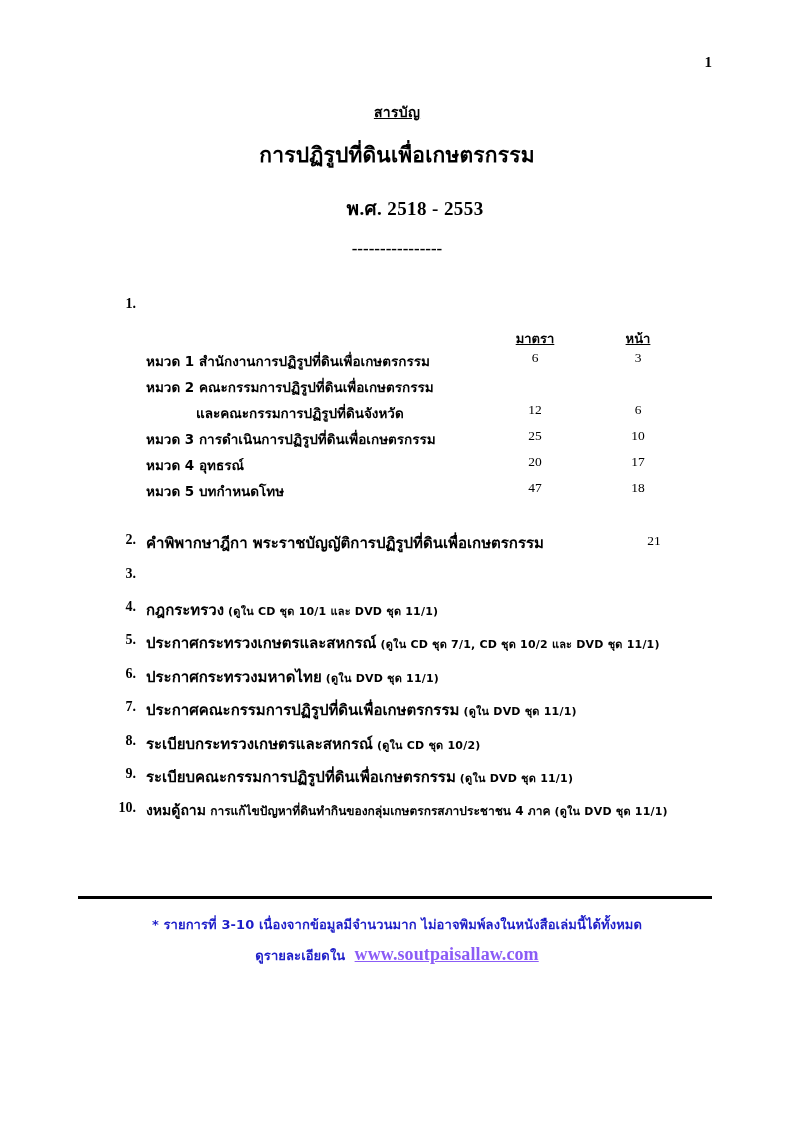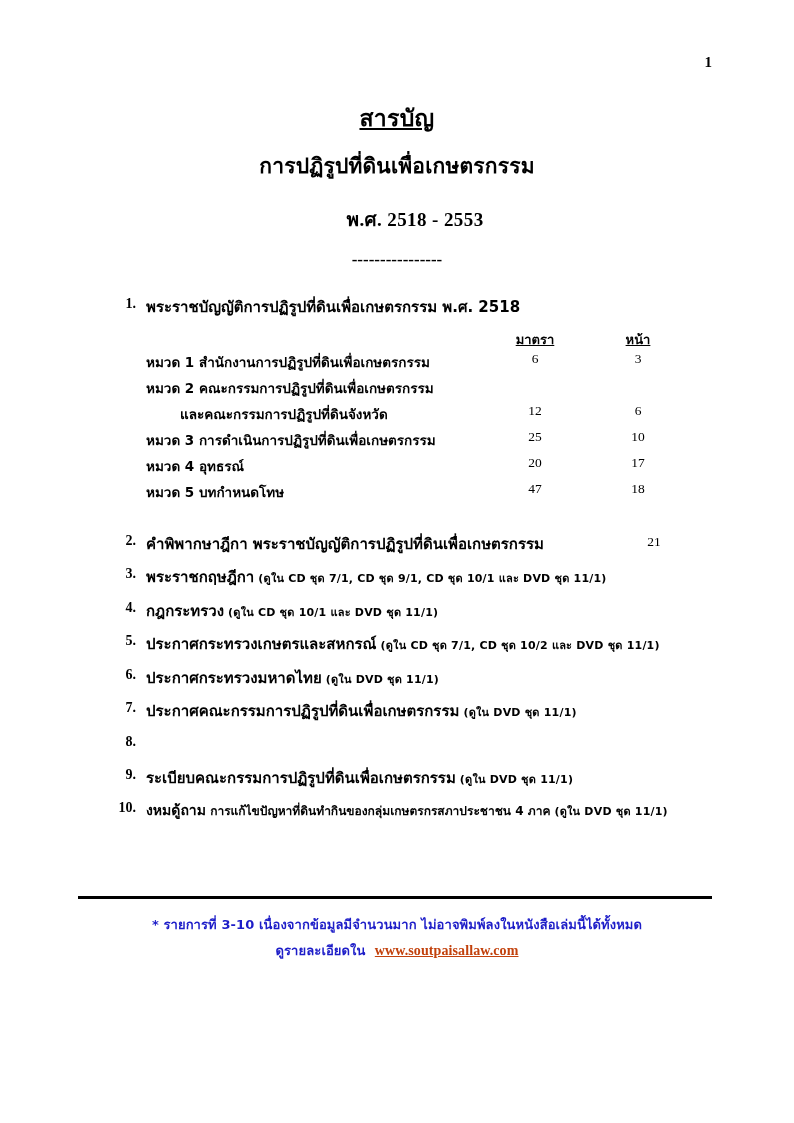--- a/index.html
+++ b/index.html
@@ -32,21 +32,21 @@
 
   
   .title-block {
     position: absolute;
     top: 104px;
     left: 0;
     width: 794px;
     text-align: center;
   }
   .doc-title {
-    font-size: 23px;
+    font-size: 14px;
     font-weight: bold;
     text-decoration: underline;
     line-height: 1.25;
     letter-spacing: 0.3px;
     text-align: center;
   }
   .doc-subtitle {
     font-size: 21px;
     font-weight: bold;
     margin-top: 16px;
@@ -135,21 +135,21 @@
     height: 26px;
     padding-left: 27px;
   }
   .ch-label {
     position: absolute;
     left: 146px;
     font-size: 13.5px;
     font-weight: bold;
     white-space: nowrap;
   }
-  .ch-label.indent { left: 180px; text-align: center; }
+  .ch-label.indent { left: 196px; text-align: center; }
   .ch-sec, .ch-page {
     position: absolute;
     font-family: "Liberation Serif", "DejaVu Serif", serif;
     font-size: 13.5px;
     text-align: center;
   }
   .ch-sec  { left: 500px; width: 70px; }
   .ch-page { left: 608px; width: 60px; }
 
   .entry-page {
@@ -183,24 +183,24 @@
     text-align: center;
     color: #1d1dc8;
   }
   .footer-line {
     font-size: 13px;
     font-weight: bold;
     line-height: 1.95;
     letter-spacing: 0.1px;
   }
   .footer-link {
-    color: #c2410c;
+    color: #8b5cf6;
     text-decoration: underline;
     font-family: "Liberation Serif", "DejaVu Serif", serif;
-    font-size: 14px;
+    font-size: 18px;
     font-weight: bold;
   }
   .footer-link-label {
     font-size: 13px;
     font-weight: bold;
   }
 </style>
 </head>
 <body>
 
@@ -212,21 +212,20 @@
     <div class="doc-title">สารบัญ</div>
     <div class="doc-subtitle">การปฏิรูปที่ดินเพื่อเกษตรกรรม</div>
     <div class="doc-years">พ.ศ. 2518 - 2553</div>
     <div class="divider-dashes">----------------</div>
   </div>
 
   <div class="content">
 
     <div class="entry">
       <div class="entry-num">1.</div>
-      <div class="entry-text big">พระราชบัญญัติการปฏิรูปที่ดินเพื่อเกษตรกรรม  พ.ศ. 2518</div>
     </div>
 
     <div class="chapter-table">
       <div class="col-head">
         <div class="h-maatra">มาตรา</div>
         <div class="h-naa">หน้า</div>
       </div>
 
       <div class="chapter-row">
         <div class="ch-label">หมวด 1  สำนักงานการปฏิรูปที่ดินเพื่อเกษตรกรรม</div>
@@ -270,21 +269,20 @@
     <div class="list-spaced">
 
       <div class="entry">
         <div class="entry-num">2.</div>
         <div class="entry-text big">คำพิพากษาฎีกา  พระราชบัญญัติการปฏิรูปที่ดินเพื่อเกษตรกรรม</div>
         <div class="entry-page">21</div>
       </div>
 
       <div class="entry">
         <div class="entry-num">3.</div>
-        <div class="entry-text big"><span>พระราชกฤษฎีกา</span><span class="note">  (ดูใน CD ชุด 7/1, CD ชุด 9/1, CD ชุด 10/1 และ DVD ชุด 11/1)</span></div>
       </div>
 
       <div class="entry">
         <div class="entry-num">4.</div>
         <div class="entry-text big"><span>กฎกระทรวง</span><span class="note">  (ดูใน CD ชุด 10/1 และ DVD ชุด 11/1)</span></div>
       </div>
 
       <div class="entry">
         <div class="entry-num">5.</div>
         <div class="entry-text big"><span>ประกาศกระทรวงเกษตรและสหกรณ์</span><span class="note">  (ดูใน CD ชุด 7/1, CD ชุด 10/2 และ DVD ชุด 11/1)</span></div>
@@ -295,20 +293,21 @@
         <div class="entry-text big"><span>ประกาศกระทรวงมหาดไทย</span><span class="note">  (ดูใน DVD ชุด 11/1)</span></div>
       </div>
 
       <div class="entry">
         <div class="entry-num">7.</div>
         <div class="entry-text big"><span>ประกาศคณะกรรมการปฏิรูปที่ดินเพื่อเกษตรกรรม</span><span class="note">  (ดูใน DVD ชุด 11/1)</span></div>
       </div>
 
       <div class="entry">
         <div class="entry-num">8.</div>
+        <div class="entry-text big"><span>ระเบียบกระทรวงเกษตรและสหกรณ์</span><span class="note">  (ดูใน CD  ชุด  10/2)</span></div>
       </div>
 
       <div class="entry">
         <div class="entry-num">9.</div>
         <div class="entry-text big"><span>ระเบียบคณะกรรมการปฏิรูปที่ดินเพื่อเกษตรกรรม</span><span class="note">  (ดูใน DVD ชุด 11/1)</span></div>
       </div>
 
       <div class="entry">
         <div class="entry-num">10.</div>
         <div class="entry-text"><span class="big">งหมดู้ถาม</span><span class="sub-desc">  การแก้ไขปัญหาที่ดินทำกินของกลุ่มเกษตรกรสภาประชาชน 4 ภาค</span><span class="note">  (ดูใน DVD ชุด 11/1)</span></div>

